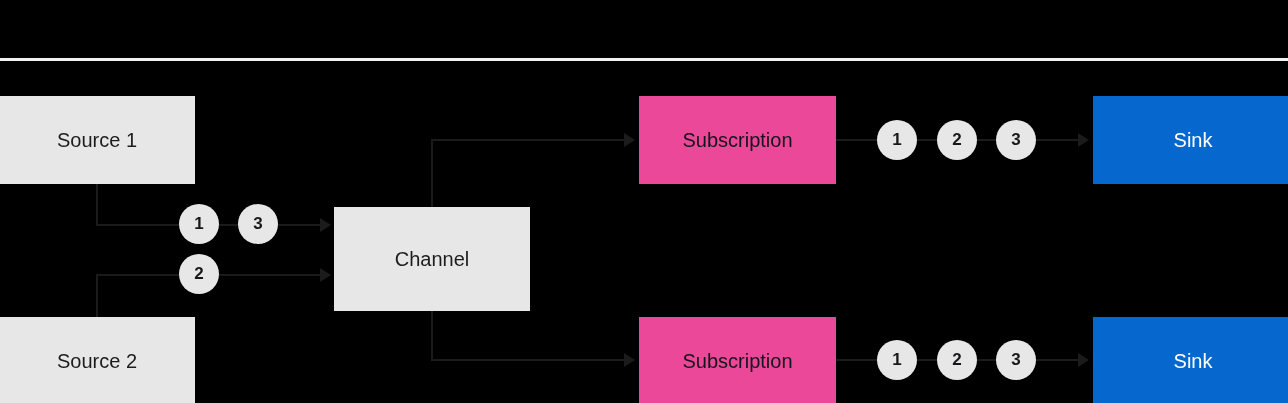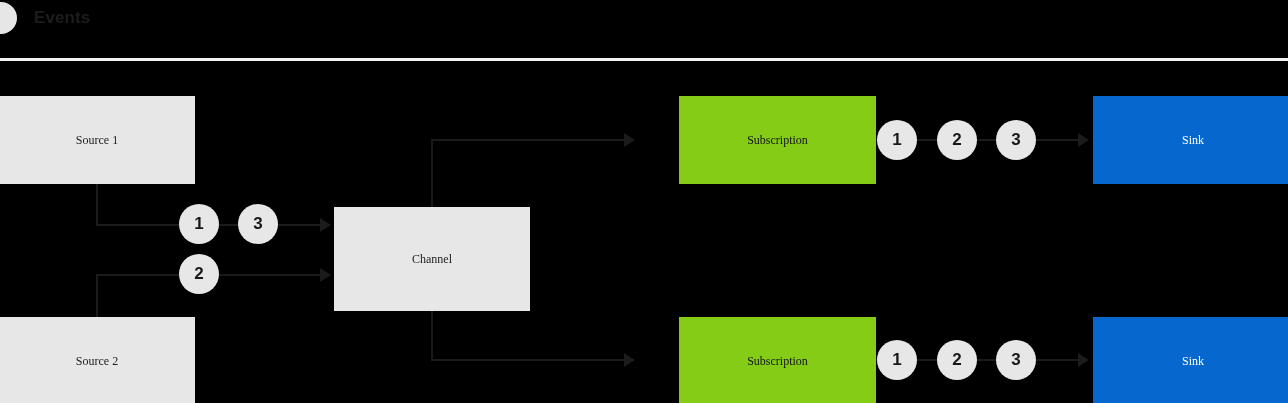--- a/index.html
+++ b/index.html
@@ -49,26 +49,25 @@
     height: 3px;
     background: #f2f2f2;
   }
 
   
   .node {
     position: absolute;
     display: flex;
     align-items: center;
     justify-content: center;
-    font-size: 12px;
+    font-size: 20px;
     box-sizing: border-box;
-    font-family: Liberation Serif, serif;
   }
   .node-gray  { background: #e7e7e7; color: #1d1d1d; }
-  .node-blue  { background: #84cc16; color: #14141b; margin-left: 40px; }
+  .node-blue  { background: #ec4899; color: #14141b; }
   .node-sink  { background: #0668ce; color: #ffffff; }
 
   .src1  { left: -1px;   top: 96px;  width: 196px; height: 88px; }
   .src2  { left: -1px;   top: 317px; width: 196px; height: 88px; }
   .chan  { left: 334px;  top: 207px; width: 196px; height: 104px; }
   .sub1  { left: 639px;  top: 96px;  width: 197px; height: 88px; }
   .sub2  { left: 639px;  top: 317px; width: 197px; height: 88px; }
   .snk1  { left: 1093px; top: 96px;  width: 200px; height: 88px; }
   .snk2  { left: 1093px; top: 317px; width: 200px; height: 88px; }
 
@@ -102,24 +101,20 @@
     border-top: 7px solid transparent;
     border-bottom: 7px solid transparent;
     border-left: 11px solid #1b1b1b;
   }
 </style>
 </head>
 <body>
 
 <div id="canvas">
 
-  <div class="legend">
-    <div class="legend-dot"></div>
-    <div class="legend-label">Events</div>
-  </div>
   <div class="divider"></div>
 
   <div class="wire v" style="left:96px; top:184px; height:42px;"></div>
   <div class="wire h" style="left:96px; top:224px; width:228px;"></div>
   <div class="arrow" style="left:320px; top:218px;"></div>
 
   <div class="wire v" style="left:96px; top:275px; height:44px;"></div>
   <div class="wire h" style="left:96px; top:274px; width:228px;"></div>
   <div class="arrow" style="left:320px; top:268px;"></div>
 

